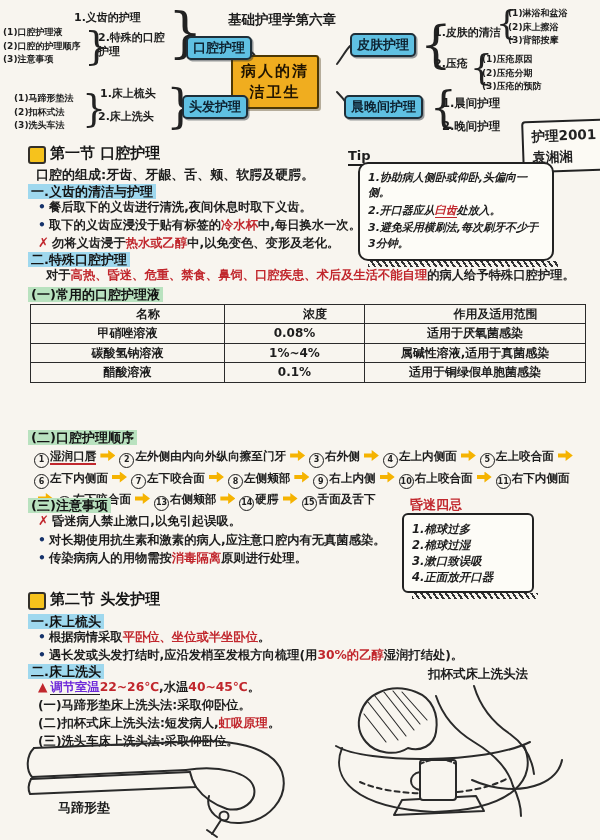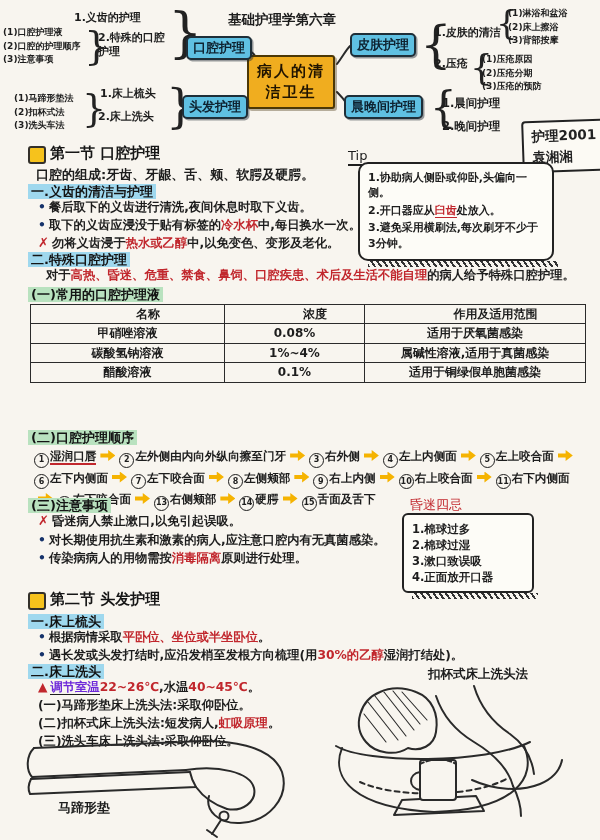--- a/index.html
+++ b/index.html
@@ -60,49 +60,49 @@
     font-size:8px;margin-right:1px;vertical-align:-2px;font-weight:bold;
   }
   .seq-arrow{
     display:inline-block;width:15px;height:11px;background:#f5b301;
     clip-path:polygon(0 32%,52% 32%,52% 0,100% 50%,52% 100%,52% 68%,0 68%);
     margin:0 4px;vertical-align:-1px;
   }
   
   .bubble{
     position:absolute;border:2.2px solid #222;border-radius:10px;background:#fdfcf7;
-    padding:6px 8px;font-size:11px;line-height:1.4;font-weight:bold;color:#1d1d1d;
+    padding:6px 8px;font-size:11px;line-height:1.4;font-weight:bold;color:#1d1d1d;font-style:italic;
   }
   .bubble::after{
     content:"";position:absolute;left:8px;right:-6px;bottom:-8px;height:6px;
     background:repeating-linear-gradient(55deg,#333 0 2px,transparent 2px 5px);
   }
   .bubble-item{margin-bottom:2px;}
-  .callout-title{position:absolute;font-size:13px;font-weight:normal;}
+  .callout-title{position:absolute;font-size:13px;font-weight:bold;}
   .callout-title.red{color:#c1272d;border-bottom:1.8px solid #c1272d;}
   .callout-title.ink{color:#1d1d1d;border-bottom:2px solid #1d1d1d;padding:0 4px 1px 0;}
   .fig-label{position:absolute;font-size:13px;font-weight:bold;color:#1d1d1d;white-space:nowrap;}
   .list-line{white-space:nowrap;}
   svg{position:absolute;overflow:visible;}
 </style>
 </head>
 <body>
 
 <div class="plain-line" style="left:228px;top:11px;font-size:13.5px;">基础护理学第六章</div>
 
 <svg width="600" height="150" style="left:0;top:0;">
   <g stroke="#2a2a2a" stroke-width="2" fill="none" stroke-linecap="round">
     <path d="M247,50 C259,55 258,62 252,67"></path>
     <path d="M247,105 C253,104 255,102 252,100"></path>
     <path d="M337,64 C343,56 346,50 350,46"></path>
     <path d="M337,92 C343,98 345,101 347,104"></path>
   </g>
 </svg>
 
-<div class="box-center" style="left:247px;top:55px;">病人的清洁卫生</div>
+<div class="box-center" style="left:231px;top:55px;">病人的清洁卫生</div>
 
 <div class="branch" style="left:74px;top:11px;">1.义齿的护理</div>
 <div class="branch" style="left:98px;top:31px;width:74px;white-space:normal;">2.特殊的口腔护理</div>
 <div class="sublist" style="left:3px;top:26px;">
     <div class="list-line">(1)口腔护理液</div>
     <div class="list-line">(2)口腔的护理顺序</div>
     <div class="list-line">(3)注意事项</div>
   </div>
 <span class="brace" style="left:84px;top:25px;font-size:40px;">}</span>
 <span class="brace" style="left:168px;top:6px;font-size:54px;">}</span>

